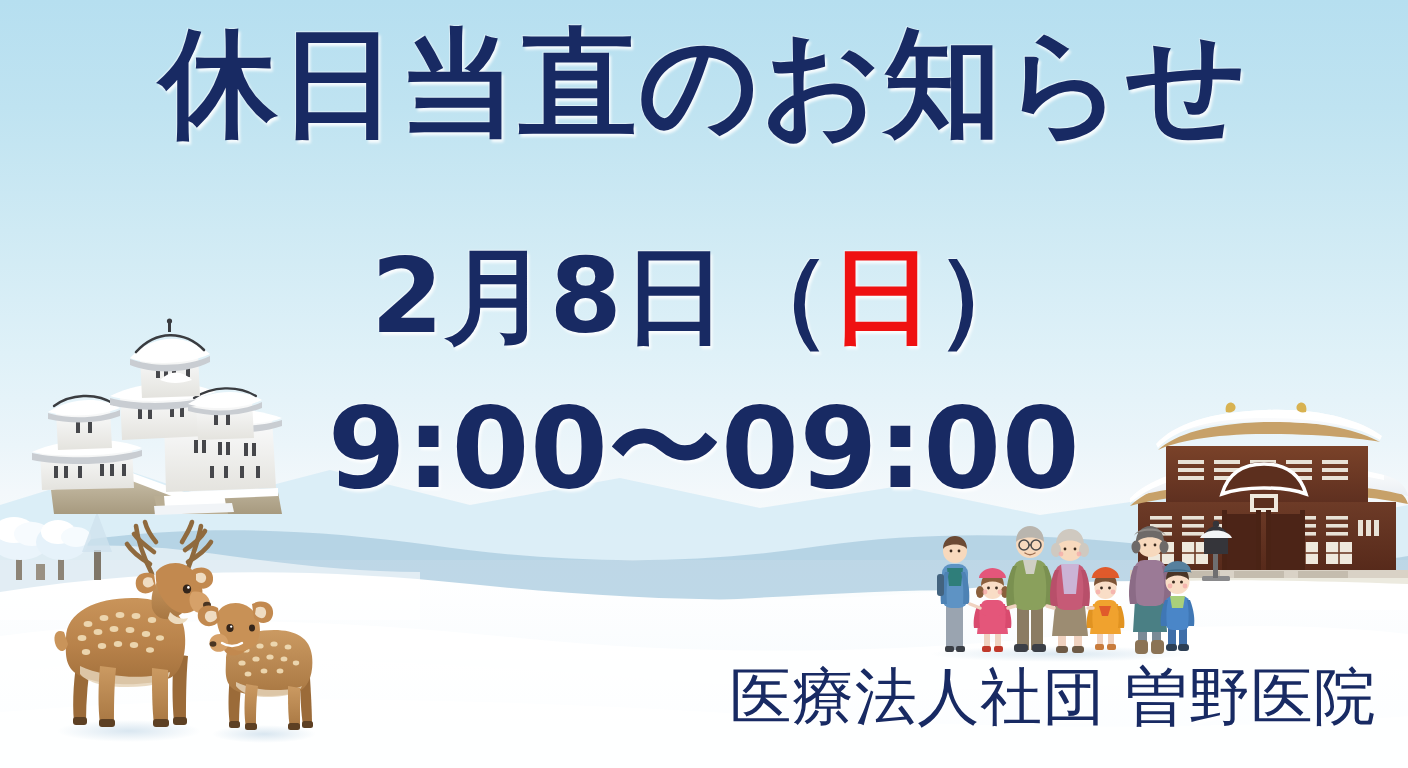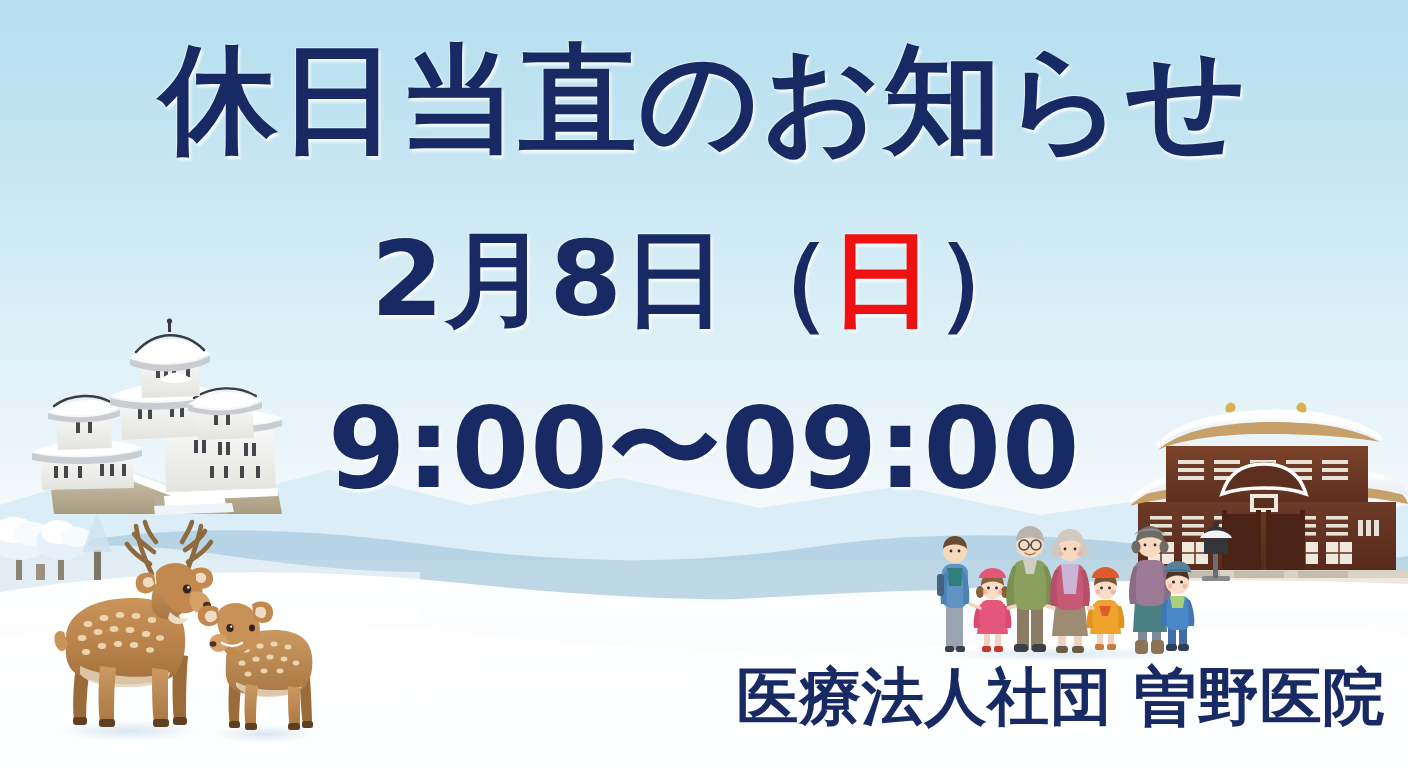--- a/index.html
+++ b/index.html
@@ -56,46 +56,46 @@
     font-weight: 700;
     line-height: 1;
     white-space: nowrap;
     text-shadow: 2px 3px 3px rgba(255,255,255,0.85),
                  -1px -1px 0 rgba(255,255,255,0.45);
     letter-spacing: 0.01em;
   }
 
   #title-line {
     position: absolute;
-    left: 0; top: 40px; width: 100%;
+    left: 0; top: 24px; width: 100%;
     font-size: 118px;
     letter-spacing: 0.015em;
     text-align: center;
   }
 
   #date-line {
     position: absolute;
-    left: 0; top: 227px; width: 100%;
+    left: 0; top: 244px; width: 100%;
     font-size: 104px;
   }
   #date-line .wd { color: #ef1111; }
   #date-line .paren { letter-spacing: -0.02em; }
 
   #time-line {
     position: absolute;
     left: 0; top: 392px; width: 100%;
     font-size: 112px;
     letter-spacing: 0.005em;
   }
 
   #clinic-line {
     position: absolute;
-    right: 23px; top: 666px;
+    right: 32px; top: 666px;
     font-size: 62px;
-    font-weight: 700;
+    font-weight: 400;
     color: #182a63;
     white-space: nowrap;
     line-height: 1;
     text-shadow: 2px 3px 3px rgba(255,255,255,0.85);
     letter-spacing: 0.01em;
   }
 </style>
 </head>
 <body>
 

